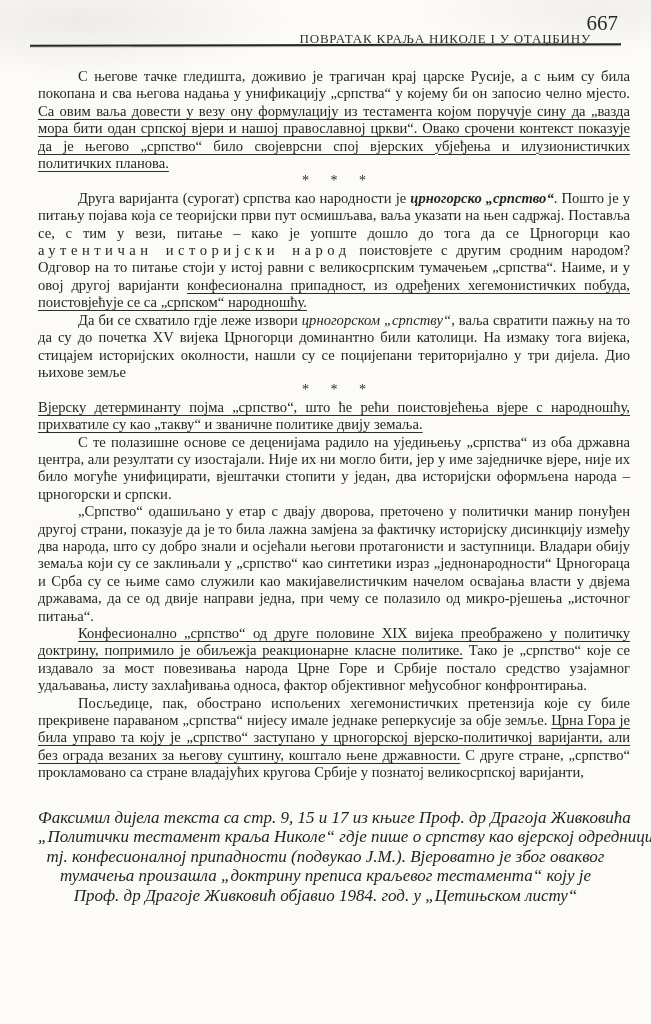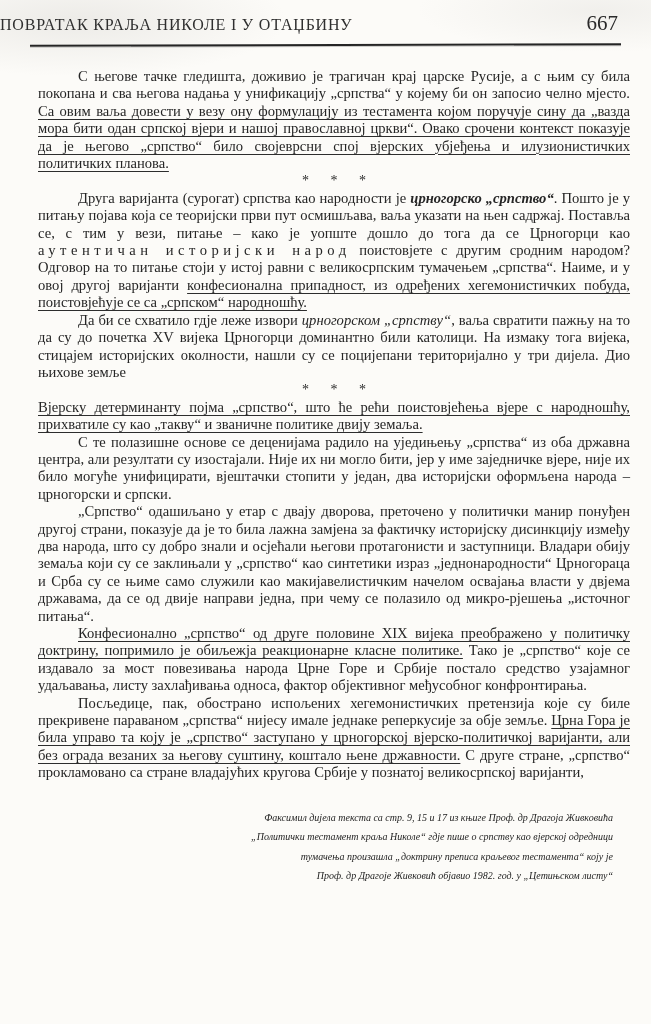--- a/index.html
+++ b/index.html
@@ -22,23 +22,23 @@
     color: #242424;
   }
   .header {
     position: relative;
     height: 42px;
   }
   .running-title {
     position: absolute;
     left: 0;
     right: 60px;
-    top: 16px;
-    text-align: left;
-    font-size: 16px;
+    top: 31px;
+    text-align: right;
+    font-size: 13px;
     letter-spacing: 0.8px;
     color: #2f2f2f;
     white-space: nowrap;
   }
   .page-number {
     position: absolute;
     right: 33px;
     top: 11px;
     font-size: 21px;
     color: #2a2a2a;
@@ -74,23 +74,23 @@
     text-decoration: underline;
     text-decoration-thickness: 1.2px;
     text-underline-offset: 2.5px;
     text-decoration-color: #2d2d2d;
   }
   .bi { font-style: italic; font-weight: bold; }
   .it { font-style: italic; }
   .sp { letter-spacing: 4.5px; }
   .caption {
     margin: 26px 38px 0 38px;
-    text-align: right;
+    text-align: center;
     font-style: italic;
-    font-size: 10px;
+    font-size: 17px;
     line-height: 19.6px;
     color: #232323;
   }
   .caption-line { white-space: nowrap; }
 </style>
 </head>
 <body>
 
 <div class="page">
 
@@ -122,17 +122,18 @@
 
     <p class="indent"><span class="u">Конфесионално „српство“ од друге половине XIX вијека преображено у политичку доктрину, попримило је обиљежја реакционарне класне политике.</span><span> Тако је „српство“ које се издавало за мост повезивања народа Црне Горе и Србије постало средство узајамног удаљавања, листу захлађивања односа, фактор објективног међусобног конфронтирања.</span></p>
 
     <p class="indent"><span>Посљедице, пак, обострано испољених хегемонистичких претензија које су биле прекривене параваном „српства“ нијесу имале једнаке реперкусије за обје земље. </span><span class="u">Црна Гора је била управо та коју је „српство“ заступано у црногорској вјерско-политичкој варијанти, али без ограда везаних за његову суштину, коштало њене државности.</span><span> С друге стране, „српство“ прокламовано са стране владајућих кругова Србије у познатој великосрпској варијанти,</span></p>
 
   </div>
 
   <div class="caption">
     <div class="caption-line">Факсимил дијела текста са стр. 9, 15 и 17 из књиге Проф. др Драгоја Живковића</div>
     <div class="caption-line">„Политички тестамент краља Николе“ гдје пише о српству као вјерској одредници</div>
+    <div class="caption-line">тј. конфесионалној припадности (подвукао Ј.М.). Вјероватно је због оваквог</div>
     <div class="caption-line">тумачења произашла „доктрину преписа краљевог тестамента“ коју је</div>
-    <div class="caption-line">Проф. др Драгоје Живковић објавио 1982. год. у „Цетињском листу“</div>
+    <div class="caption-line">Проф. др Драгоје Живковић објавио 1984. год. у „Цетињском листу“</div>
   </div>
 
 </div>
 
 </body></html>

